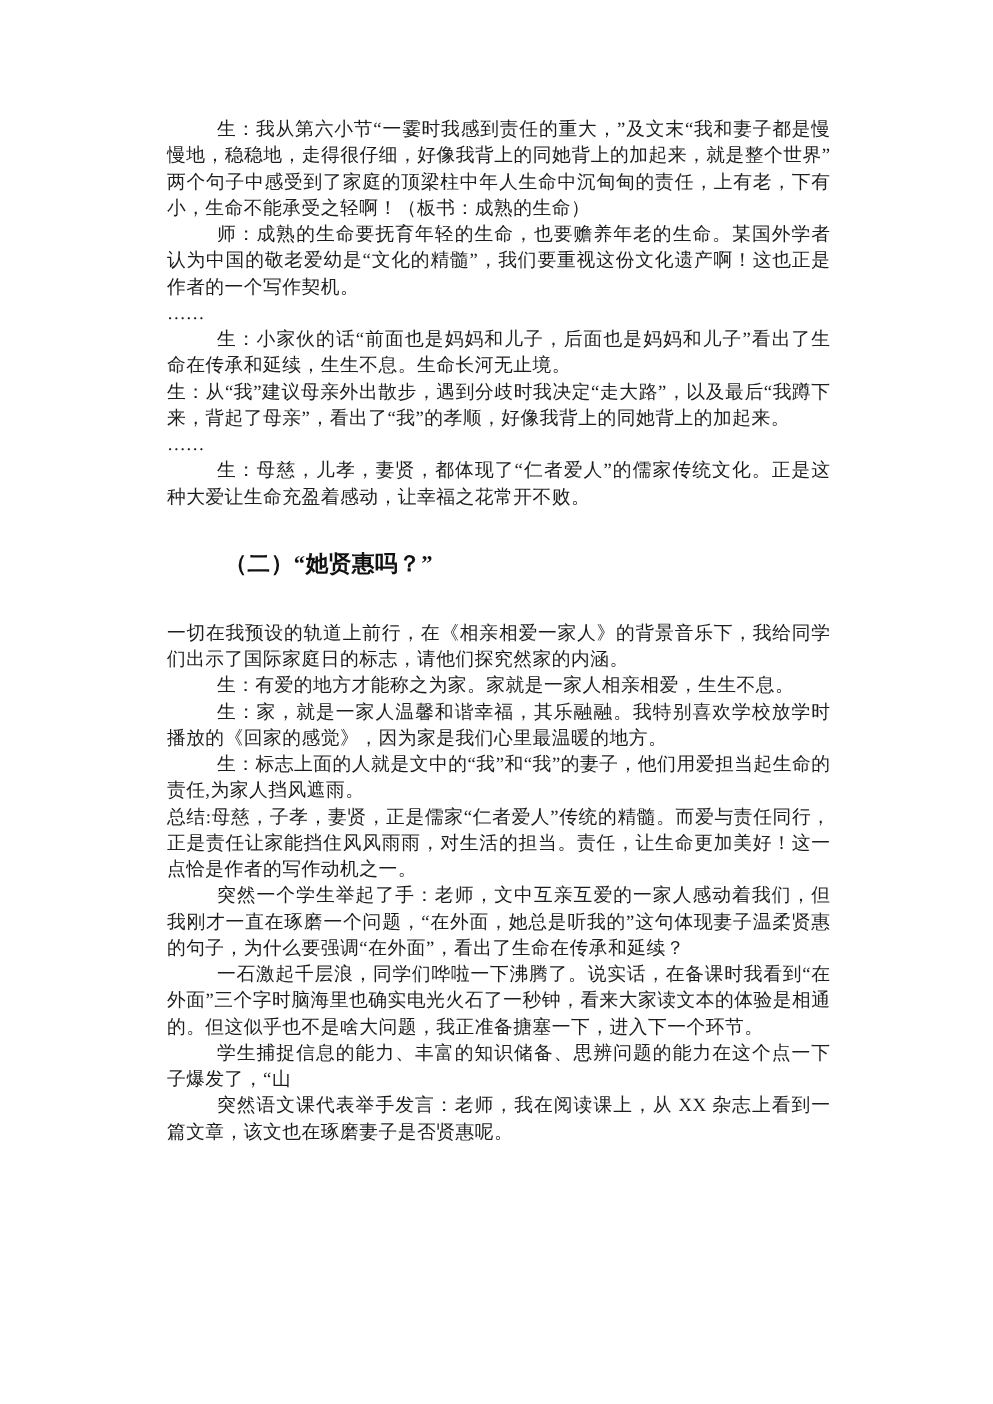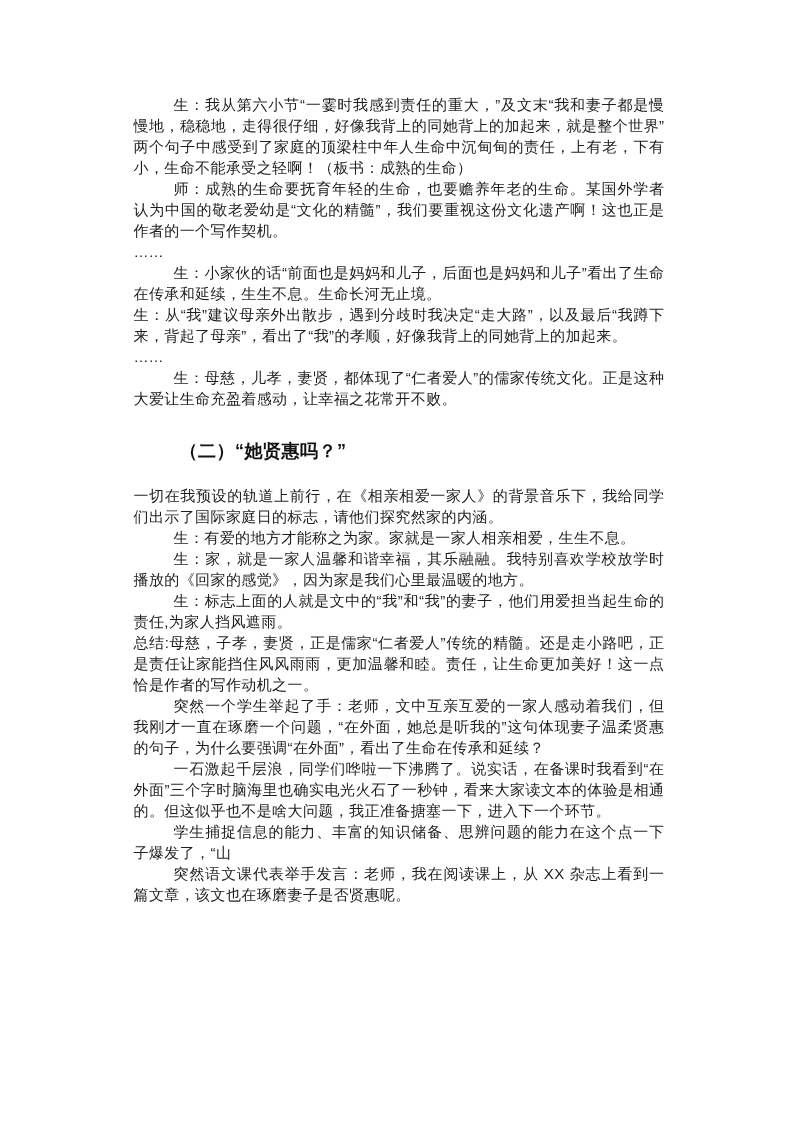--- a/index.html
+++ b/index.html
@@ -9,21 +9,21 @@
   }
   .page {
     position: relative;
     width: 703px;
     height: 1123px;
     margin: 0 auto;
     background: #ffffff;
     box-sizing: border-box;
     padding: 94px 84px 40px 88px;
     overflow: hidden;
-    font-family: Liberation Sans, sans-serif;
+    font-family: Liberation Serif, serif;
     font-size: 15px;
     line-height: 21px;
     letter-spacing: 0.4px;
     color: #1d1d1d;
   }
   .doc p {
     margin: 0;
     padding: 0;
     text-align: justify;
     text-justify: inter-ideograph;
@@ -34,40 +34,40 @@
   }
   .doc p.ellipsis {
     text-align: left;
     letter-spacing: 0;
   }
   .doc h2.section-heading {
     font-size: 18px;
     line-height: 23px;
     font-weight: 700;
     color: #111111;
-    margin: 31px 0 22px 46px;
+    margin: 31px 0 34px 46px;
     letter-spacing: 0.5px;
   }
 </style>
 </head>
 <body>
 
 <div class="page">
   <div class="doc">
     <p class="indent">生：我从第六小节“一霎时我感到责任的重大，”及文末“我和妻子都是慢慢地，稳稳地，走得很仔细，好像我背上的同她背上的加起来，就是整个世界”两个句子中感受到了家庭的顶梁柱中年人生命中沉甸甸的责任，上有老，下有小，生命不能承受之轻啊！（板书：成熟的生命）</p>
     <p class="indent">师：成熟的生命要抚育年轻的生命，也要赡养年老的生命。某国外学者认为中国的敬老爱幼是“文化的精髓”，我们要重视这份文化遗产啊！这也正是作者的一个写作契机。</p>
     <p class="ellipsis">……</p>
     <p class="indent">生：小家伙的话“前面也是妈妈和儿子，后面也是妈妈和儿子”看出了生命在传承和延续，生生不息。生命长河无止境。</p>
     <p>生：从“我”建议母亲外出散步，遇到分歧时我决定“走大路”，以及最后“我蹲下来，背起了母亲”，看出了“我”的孝顺，好像我背上的同她背上的加起来。</p>
     <p class="ellipsis">……</p>
     <p class="indent">生：母慈，儿孝，妻贤，都体现了“仁者爱人”的儒家传统文化。正是这种大爱让生命充盈着感动，让幸福之花常开不败。</p>
     <h2 class="section-heading">（二）“她贤惠吗？”</h2>
     <p>一切在我预设的轨道上前行，在《相亲相爱一家人》的背景音乐下，我给同学们出示了国际家庭日的标志，请他们探究然家的内涵。</p>
     <p class="indent">生：有爱的地方才能称之为家。家就是一家人相亲相爱，生生不息。</p>
     <p class="indent">生：家，就是一家人温馨和谐幸福，其乐融融。我特别喜欢学校放学时播放的《回家的感觉》，因为家是我们心里最温暖的地方。</p>
     <p class="indent">生：标志上面的人就是文中的“我”和“我”的妻子，他们用爱担当起生命的责任,为家人挡风遮雨。</p>
-    <p>总结:母慈，子孝，妻贤，正是儒家“仁者爱人”传统的精髓。还是走小路吧，正是责任让家能挡住风风雨雨，更加温馨和睦。责任，让生命更加美好！这一点恰是作者的写作动机之一。</p>
+    <p>总结:母慈，子孝，妻贤，正是儒家“仁者爱人”传统的精髓。而爱与责任同行，正是责任让家能挡住风风雨雨，对生活的担当。责任，让生命更加美好！这一点恰是作者的写作动机之一。</p>
     <p class="indent">突然一个学生举起了手：老师，文中互亲互爱的一家人感动着我们，但我刚才一直在琢磨一个问题，“在外面，她总是听我的”这句体现妻子温柔贤惠的句子，为什么要强调“在外面”，看出了生命在传承和延续？</p>
     <p class="indent">一石激起千层浪，同学们哗啦一下沸腾了。说实话，在备课时我看到“在外面”三个字时脑海里也确实电光火石了一秒钟，看来大家读文本的体验是相通的。但这似乎也不是啥大问题，我正准备搪塞一下，进入下一个环节。</p>
     <p class="indent">学生捕捉信息的能力、丰富的知识储备、思辨问题的能力在这个点一下子爆发了，“山</p>
     <p class="indent">突然语文课代表举手发言：老师，我在阅读课上，从 XX 杂志上看到一篇文章，该文也在琢磨妻子是否贤惠呢。</p>
   </div>
 </div>
 
 </body></html>

